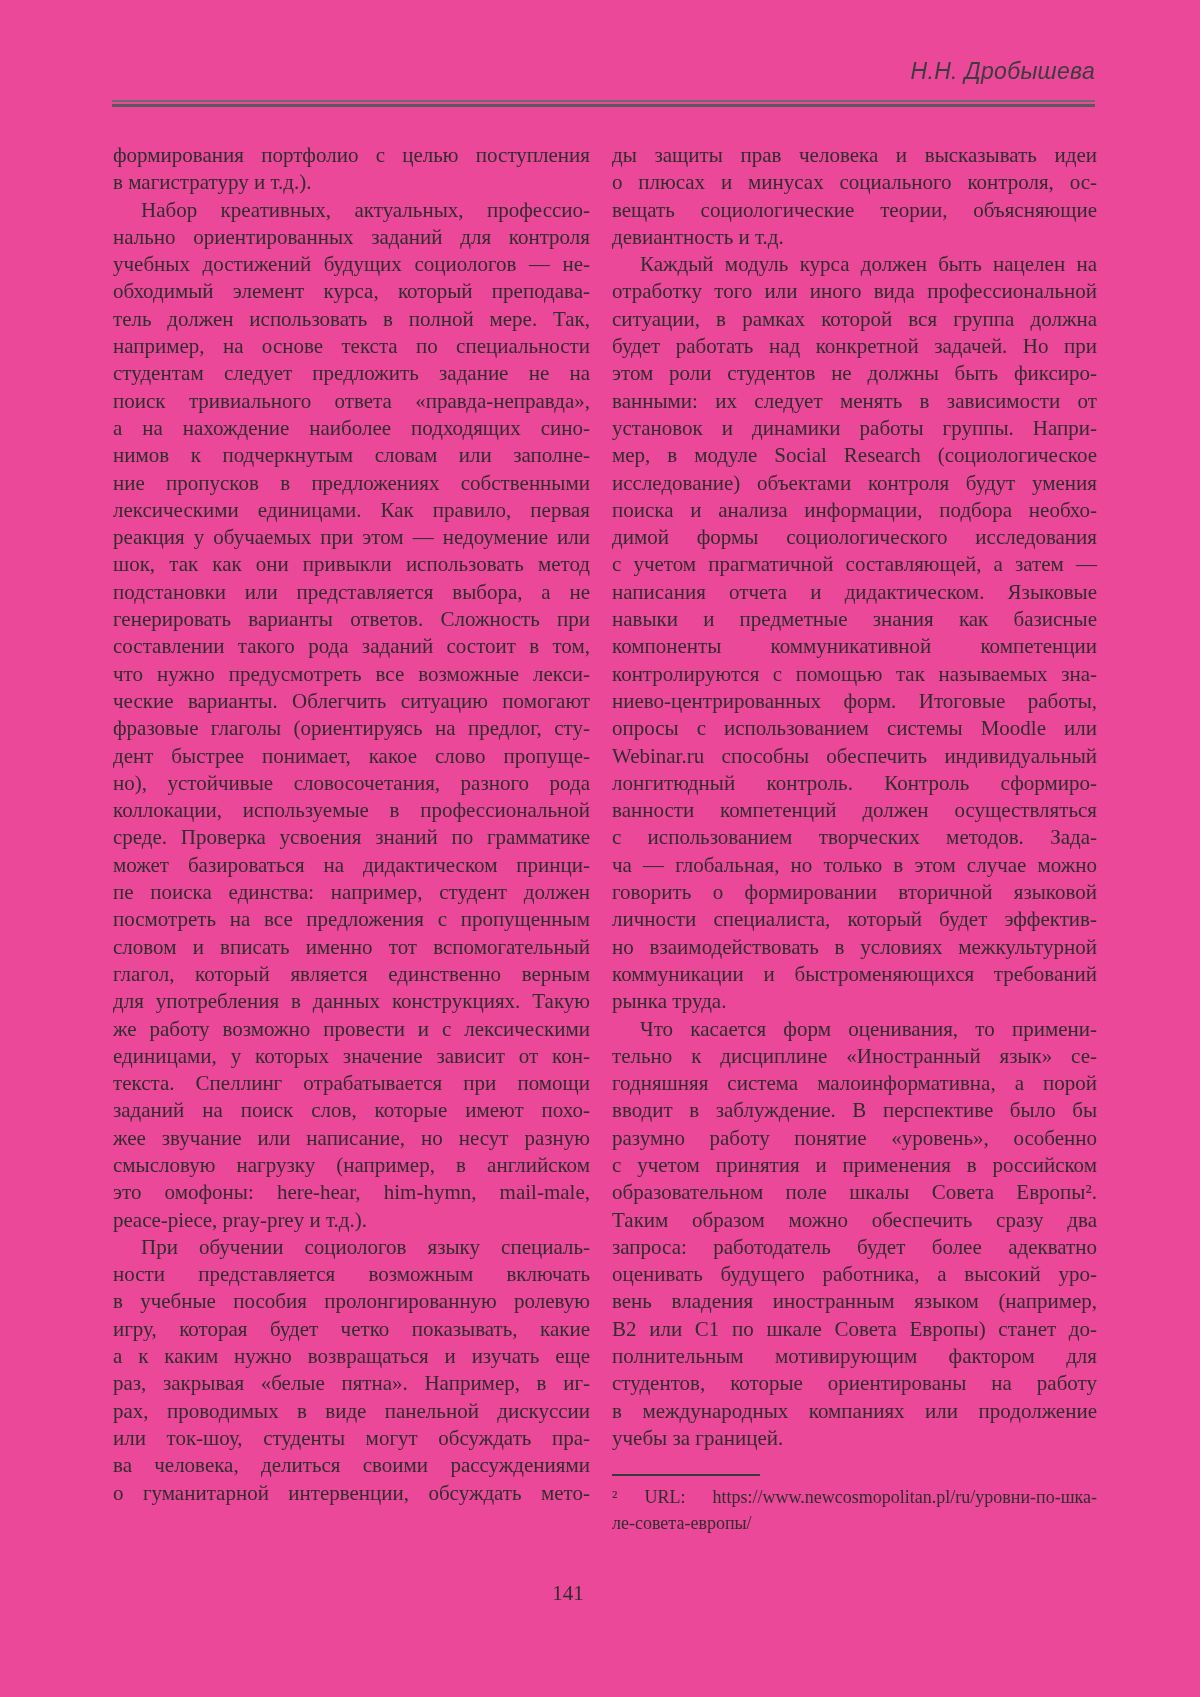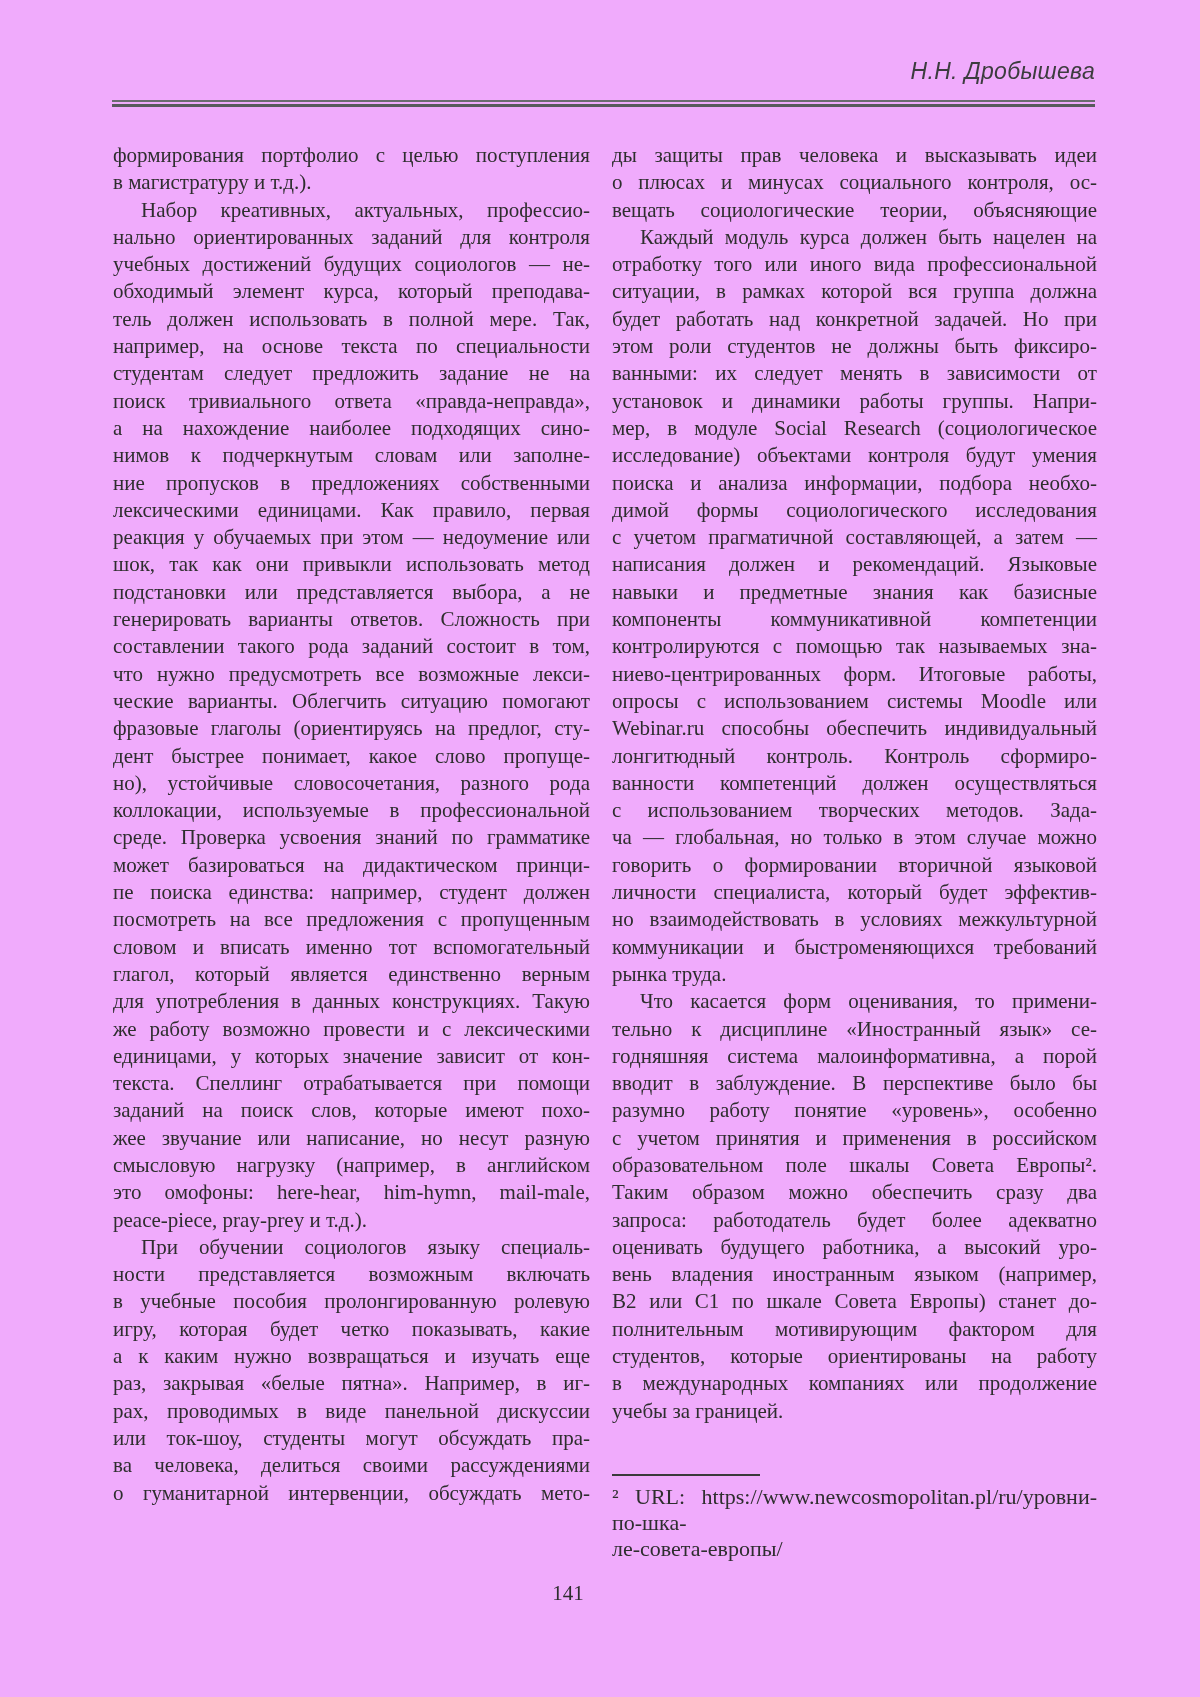--- a/index.html
+++ b/index.html
@@ -1,20 +1,20 @@
 <!DOCTYPE html>
 <html><head>
 <meta charset="utf-8">
 <style>
   html, body { margin: 0; padding: 0; background: #ffffff; }
   .page {
     position: relative;
     width: 1200px;
     height: 1697px;
-    background: #f0abfc;
+    background: #ec4899;
     font-family: "Liberation Serif", serif;
     color: #2e2e2e;
     overflow: hidden;
   }
   .author {
     position: absolute;
     top: 58px;
     left: 112px;
     width: 983px;
     text-align: right;
@@ -45,21 +45,21 @@
     text-align: justify;
     text-align-last: justify;
   }
   .line.short { text-align-last: left; }
   .line.indent { text-indent: 28px; }
   .footnote {
     position: absolute;
     left: 612px;
     top: 1474px;
     width: 485px;
-    font-size: 22px;
+    font-size: 18px;
     color: #2e2e2e;
   }
   .footnote-rule {
     width: 148px;
     height: 0;
     border-top: 2px solid #3a3a3a;
     margin-bottom: 8px;
   }
   .fn-line {
     line-height: 26px;
@@ -136,33 +136,34 @@
       <div class="line">рах, проводимых в виде панельной дискуссии</div>
       <div class="line">или ток-шоу, студенты могут обсуждать пра-</div>
       <div class="line">ва человека, делиться своими рассуждениями</div>
       <div class="line">о гуманитарной интервенции, обсуждать мето-</div>
     </div>
 
   <div class="col col-right">
       <div class="line">ды защиты прав человека и высказывать идеи</div>
       <div class="line">о плюсах и минусах социального контроля, ос-</div>
       <div class="line">вещать социологические теории, объясняющие</div>
+      <div class="line short">девиантность и т.д.</div>
       <div class="line indent">Каждый модуль курса должен быть нацелен на</div>
       <div class="line">отработку того или иного вида профессиональной</div>
       <div class="line">ситуации, в рамках которой вся группа должна</div>
       <div class="line">будет работать над конкретной задачей. Но при</div>
       <div class="line">этом роли студентов не должны быть фиксиро-</div>
       <div class="line">ванными: их следует менять в зависимости от</div>
       <div class="line">установок и динамики работы группы. Напри-</div>
       <div class="line">мер, в модуле Social Research (социологическое</div>
       <div class="line">исследование) объектами контроля будут умения</div>
       <div class="line">поиска и анализа информации, подбора необхо-</div>
       <div class="line">димой формы социологического исследования</div>
       <div class="line">с учетом прагматичной составляющей, а затем —</div>
-      <div class="line">написания должен и рекомендаций. Языковые</div>
+      <div class="line">написания отчета и дидактическом. Языковые</div>
       <div class="line">навыки и предметные знания как базисные</div>
       <div class="line">компоненты коммуникативной компетенции</div>
       <div class="line">контролируются с помощью так называемых зна-</div>
       <div class="line">ниево-центрированных форм. Итоговые работы,</div>
       <div class="line">опросы с использованием системы Moodle или</div>
       <div class="line">Webinar.ru способны обеспечить индивидуальный</div>
       <div class="line">лонгитюдный контроль. Контроль сформиро-</div>
       <div class="line">ванности компетенций должен осуществляться</div>
       <div class="line">с использованием творческих методов. Зада-</div>
       <div class="line">ча — глобальная, но только в этом случае можно</div>

